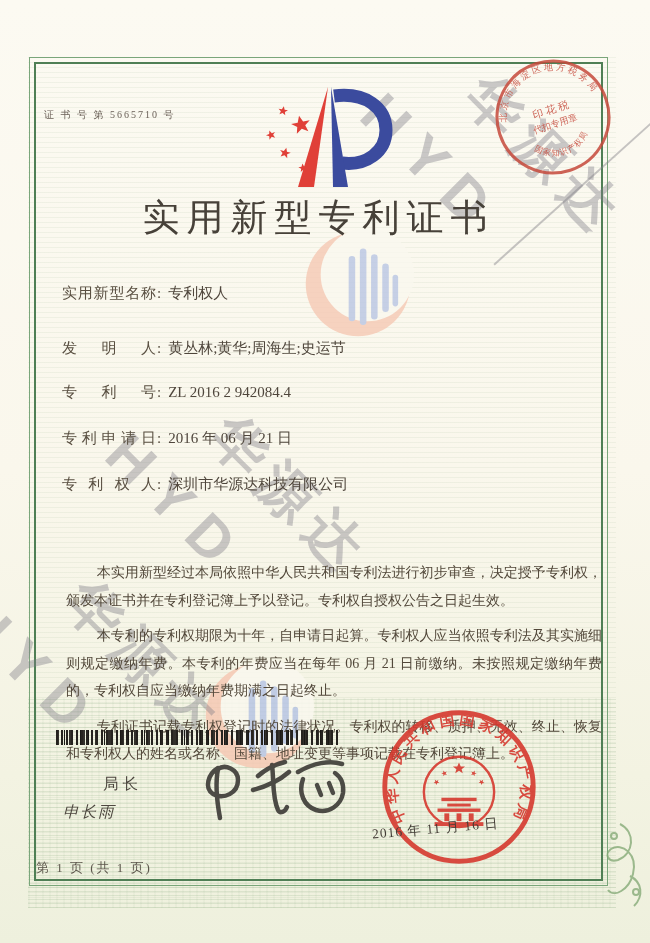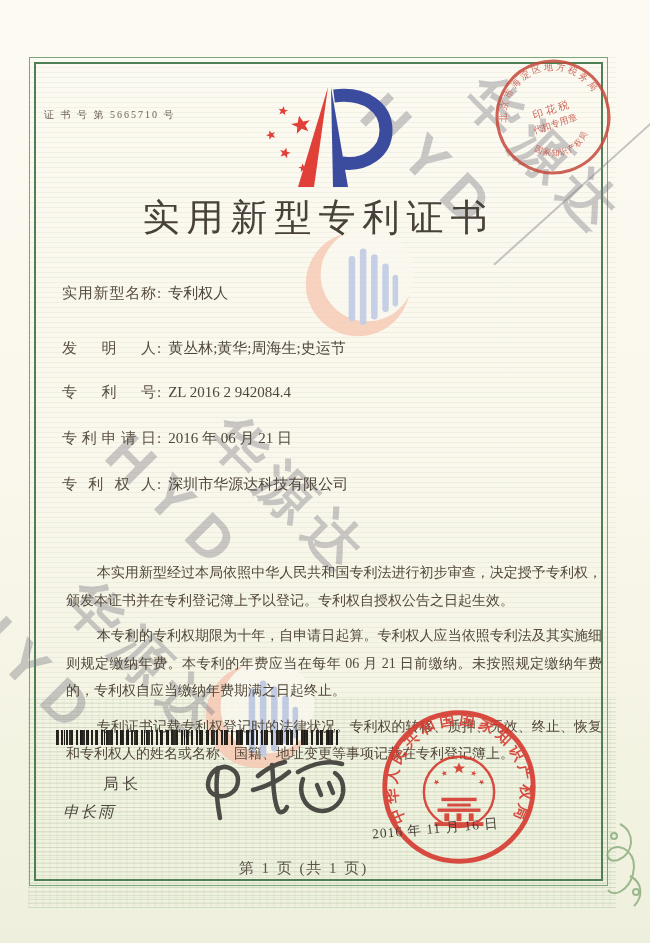--- a/index.html
+++ b/index.html
@@ -46,22 +46,22 @@
     background:
       repeating-linear-gradient(90deg,#26231f 0 2px,transparent 2px 5px),
       repeating-linear-gradient(90deg,#1b1916 0 1px,transparent 1px 8px),
       repeating-linear-gradient(90deg,#33302b 0 3px,transparent 3px 13px);}
   .signer-title{position:absolute;left:63px;top:774px;font-size:15.5px;letter-spacing:4px;color:#4c463e;z-index:6;margin-left:40px;}
   .signer-name{position:absolute;left:63px;top:802px;font-size:15.5px;letter-spacing:2px;color:#4c463e;z-index:6;font-style:italic;}
   .signature{position:absolute;left:180px;top:752px;z-index:7;}
   .seal{position:absolute;left:376px;top:704px;z-index:6;opacity:0.9;}
   .seal-date{position:absolute;left:372px;top:820px;font-size:13.5px;letter-spacing:1px;
     color:#433d36;transform:rotate(-5deg);z-index:8;white-space:nowrap;}
-  .footer{position:absolute;left:15px;top:859px;width:577px;text-align:center;
-    font-size:15px;letter-spacing:2px;color:#5c564c;z-index:5;}
+  .footer{position:absolute;left:36px;top:859px;width:577px;text-align:left;
+    font-size:13px;letter-spacing:2px;color:#5c564c;z-index:5;}
   .tax-stamp{position:absolute;left:492px;top:56px;transform:rotate(-18deg);opacity:0.85;z-index:3;}
   .logo-wm{position:absolute;z-index:1;}
   .ornament{position:absolute;left:600px;top:816px;z-index:4;}
 </style>
 </head>
 <body>
 
 <div class="page">
 
   <div class="waves"></div>

